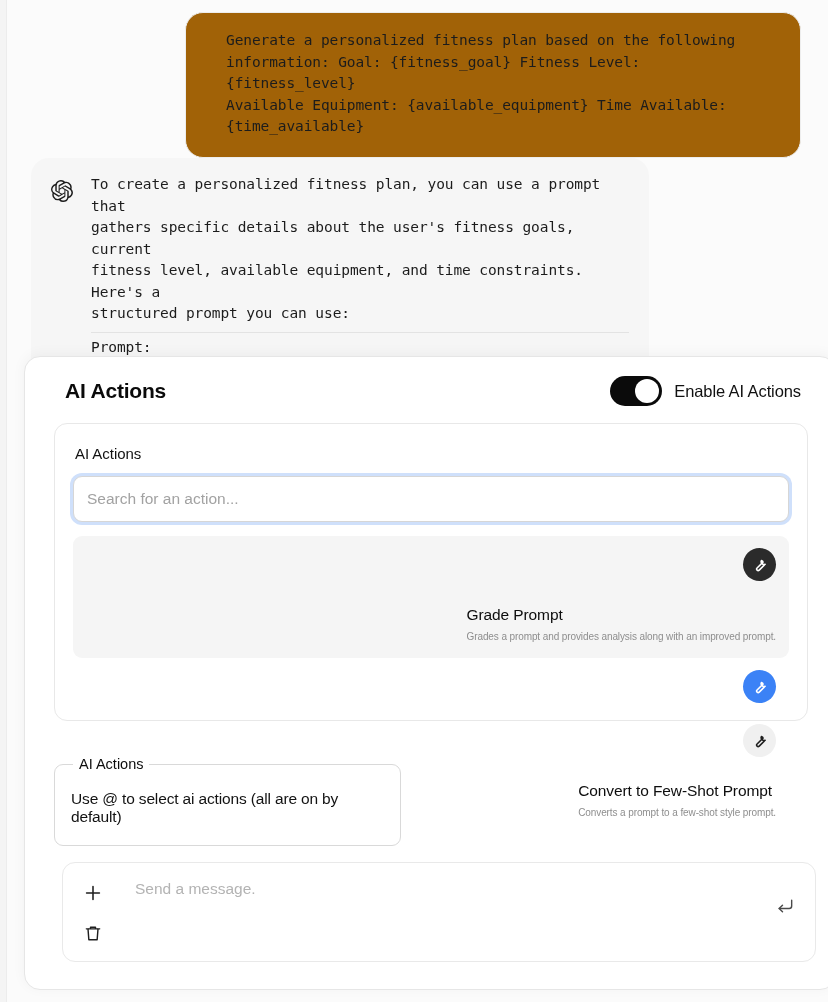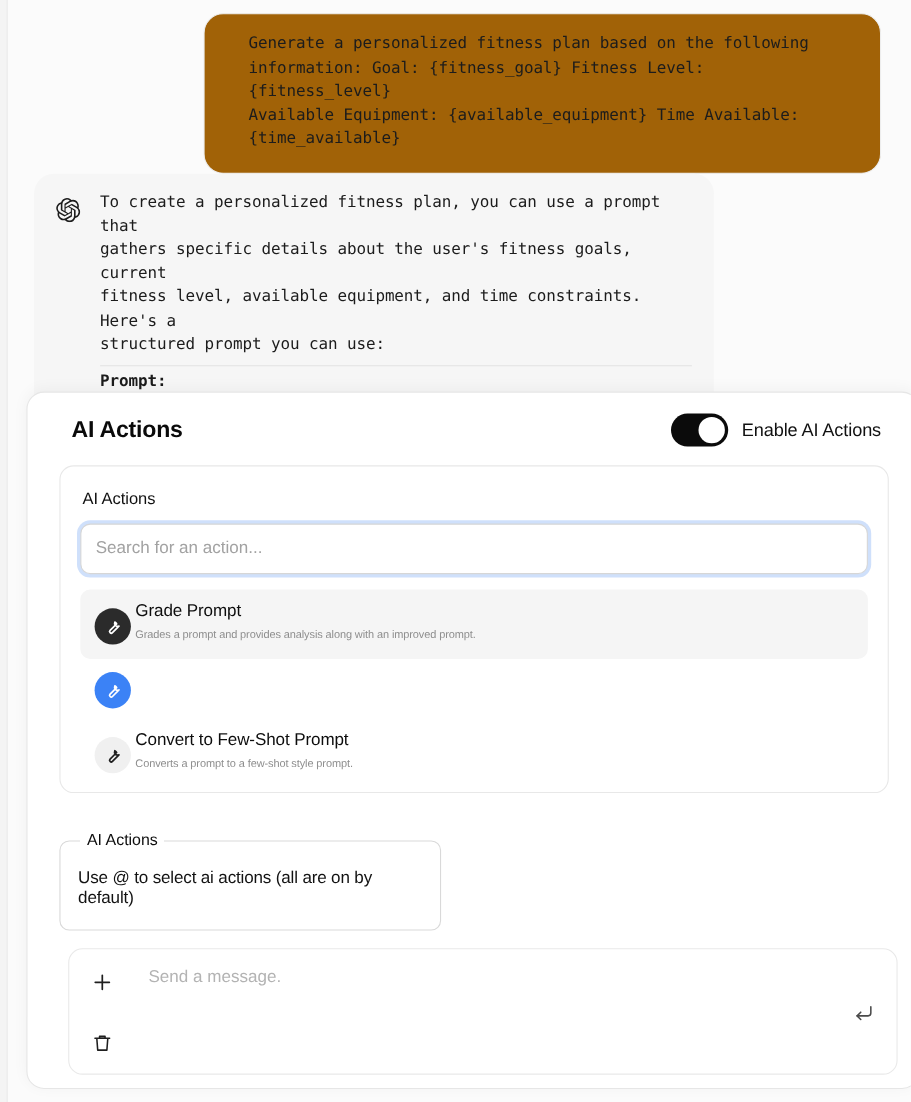--- a/index.html
+++ b/index.html
@@ -80,21 +80,21 @@
     line-height: 21.5px;
     color: #1c1c1c;
     letter-spacing: -0.1px;
   }
   .assistant-body p { white-space: pre-wrap; }
   .assistant-divider {
     height: 1px;
     background: #e3e3e3;
     margin: 7px 0 4px 0;
   }
-  .assistant-body b { font-weight: 700; }
+  .assistant-body b { font-weight: 400; }
 
   
   .panel {
     position: absolute;
     left: 24px;
     top: 356px;
     width: 812px;
     height: 634px;
     background: #ffffff;
     border: 1px solid #e6e6e6;
@@ -186,25 +186,26 @@
     font-size: 15.5px;
     color: #111;
     background: transparent;
   }
   .search-input::placeholder { color: #a2a2a2; }
 
   .action-list { display: flex; flex-direction: column; }
 
   .action-row {
     display: flex;
-    align-items: center;
-    gap: 4px;
+    align-items: flex-end;
+    gap: 23px;
     padding: 9px 13px 9px 13px;
     border-radius: 9px;
     cursor: pointer;
+    flex-direction: column;
   }
   .action-row.selected { background: #f5f5f5; }
 
   .action-icon {
     width: 33px;
     height: 33px;
     flex: 0 0 33px;
     border-radius: 50%;
     display: flex;
     align-items: center;
@@ -249,21 +250,21 @@
     padding-top: 12px;
     letter-spacing: -0.15px;
   }
 
   
   .composer {
     position: absolute;
     left: 37px;
     top: 505px;
     width: 754px;
-    height: 115px;
+    height: 100px;
     border: 1px solid #e9e9e9;
     border-radius: 13px;
     background: #fff;
   }
   .composer-plus {
     position: absolute;
     left: 19px;
     top: 19px;
     width: 22px; height: 22px;
     color: #1f1f1f;

